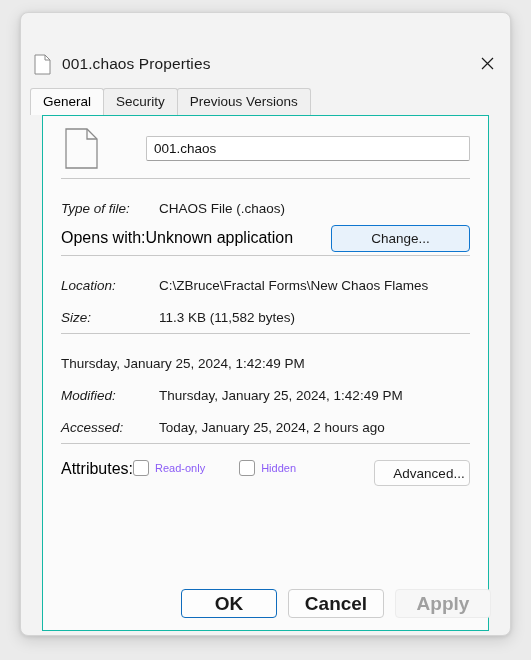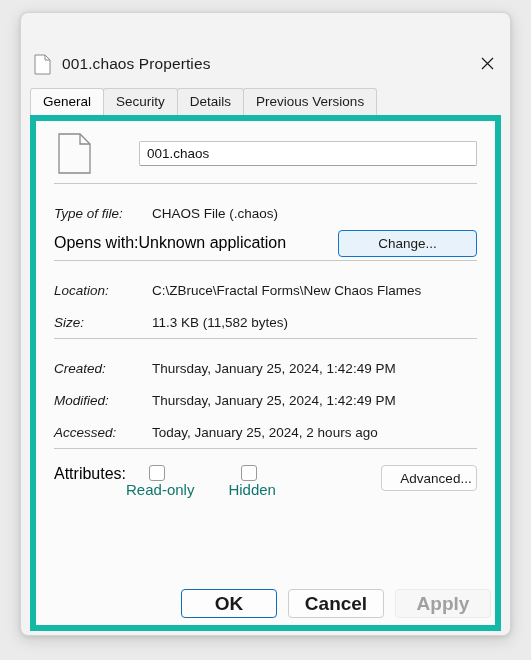--- a/index.html
+++ b/index.html
@@ -91,24 +91,24 @@
   .tab.active {
     background: #fbfbfb;
     color: #000;
     z-index: 3;
     border-color: #cfcfcf;
   }
 
   
   .panel {
     position: relative;
-    margin: 0 9px;
+    margin: 0 21px;
     height: 516px;
     background: #fbfbfb;
-    border: 6px solid #14b8a6;
+    border: 1px solid #14b8a6;
     box-sizing: border-box;
     padding: 0;
   }
 
   .inner {
     position: absolute;
     left: 18px;
     right: 18px;
     top: 0;
     bottom: 0;
@@ -214,25 +214,24 @@
     padding-top: 16px;
   }
   .attr-row {
     display: flex;
     align-items: flex-start;
     height: 26px;
   }
   .chk-wrap {
     display: flex;
     align-items: center;
-    font-size: 15px;
-    color: #0f766e;
-    cursor: default;
-    white-space: nowrap;
-    flex-direction: column;
+    font-size: 11px;
+    color: #8b5cf6;
+    cursor: default;
+    white-space: nowrap;
   }
   .chk {
     width: 14px;
     height: 14px;
     border: 1px solid #9a9a9a;
     border-radius: 3px;
     background: #fff;
     margin-right: 6px;
     flex: 0 0 14px;
   }
@@ -294,21 +293,20 @@
     <div class="close-btn">
       <svg width="13" height="13" viewBox="0 0 13 13">
         <path d="M1 1 L12 12 M12 1 L1 12" stroke="#1b1b1b" stroke-width="1.2" fill="none"></path>
       </svg>
     </div>
   </div>
 
   <div class="tabstrip">
     <div class="tab active">General</div>
     <div class="tab">Security</div>
-    <div class="tab">Details</div>
     <div class="tab">Previous Versions</div>
   </div>
 
   <div class="panel">
     <div class="inner">
 
       <div class="namerow">
         <span class="bigicon">
           <svg width="33" height="41" viewBox="0 0 33 41">
             <path d="M1 1 H22 L32 11 V40 H1 Z" fill="#fbfbfb" stroke="#8a8a8a" stroke-width="1.3"></path>
@@ -342,21 +340,20 @@
         <div class="row">
           <span class="label">Size:</span>
           <span class="value">11.3 KB (11,582 bytes)</span>
         </div>
       </div>
 
       <div class="hr"></div>
 
       <div class="sect-c">
         <div class="row">
-          <span class="label">Created:</span>
           <span class="value">Thursday, January 25, 2024, 1:42:49 PM</span>
         </div>
         <div class="row">
           <span class="label">Modified:</span>
           <span class="value">Thursday, January 25, 2024, 1:42:49 PM</span>
         </div>
         <div class="row">
           <span class="label">Accessed:</span>
           <span class="value">Today, January 25, 2024, 2 hours ago</span>
         </div>

